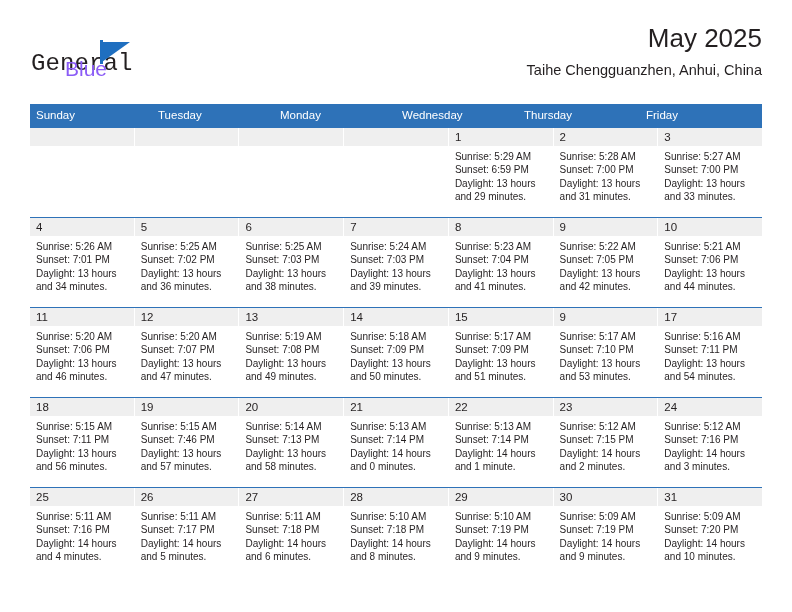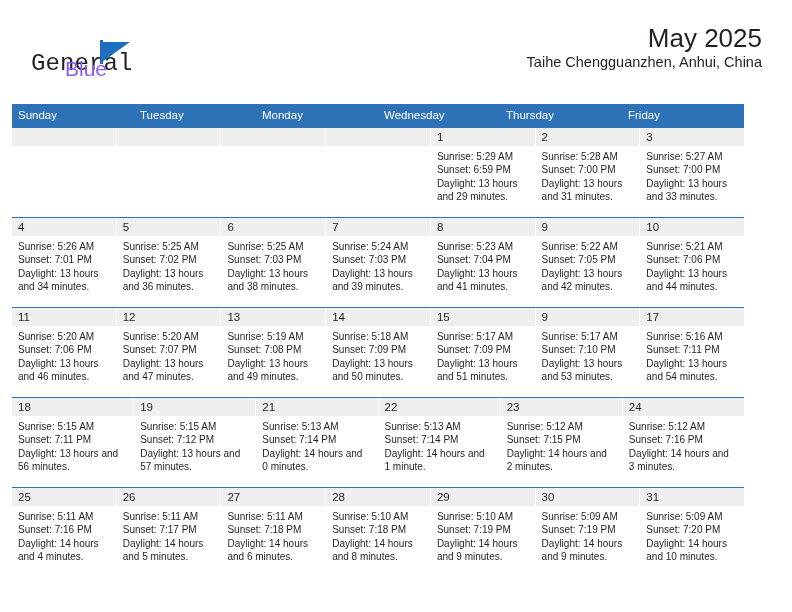--- a/index.html
+++ b/index.html
@@ -80,30 +80,31 @@
     top: 23px;
     text-align: right;
   }
   .cal-title {
     font-size: 26px;
     color: #231f20;
     line-height: 30px;
     white-space: nowrap;
   }
   .cal-subtitle {
+    margin-top: 8px;
     font-size: 14.5px;
     color: #231f20;
     line-height: 18px;
     white-space: nowrap;
   }
 
   
   .calendar {
     position: absolute;
-    left: 12px;
+    left: 30px;
     top: 104px;
     width: 732px;
   }
 
   .dow-row {
     display: flex;
     background: #2e72b8;
   }
   .dow-cell {
     flex: 1 1 0;
@@ -364,22 +365,30 @@
         <div class="day-body">
           <div>Sunrise: 5:15 AM</div>
           <div>Sunset: 7:11 PM</div>
           <div class="daylight">Daylight: 13 hours and 56 minutes.</div>
         </div>
       </div>
       <div class="day-cell">
         <div class="day-number-strip">19</div>
         <div class="day-body">
           <div>Sunrise: 5:15 AM</div>
-          <div>Sunset: 7:12 PM</div>
+          <div>Sunset: 7:46 PM</div>
           <div class="daylight">Daylight: 13 hours and 57 minutes.</div>
+        </div>
+      </div>
+      <div class="day-cell">
+        <div class="day-number-strip">20</div>
+        <div class="day-body">
+          <div>Sunrise: 5:14 AM</div>
+          <div>Sunset: 7:13 PM</div>
+          <div class="daylight">Daylight: 13 hours and 58 minutes.</div>
         </div>
       </div>
       <div class="day-cell">
         <div class="day-number-strip">21</div>
         <div class="day-body">
           <div>Sunrise: 5:13 AM</div>
           <div>Sunset: 7:14 PM</div>
           <div class="daylight">Daylight: 14 hours and 0 minutes.</div>
         </div>
       </div>

